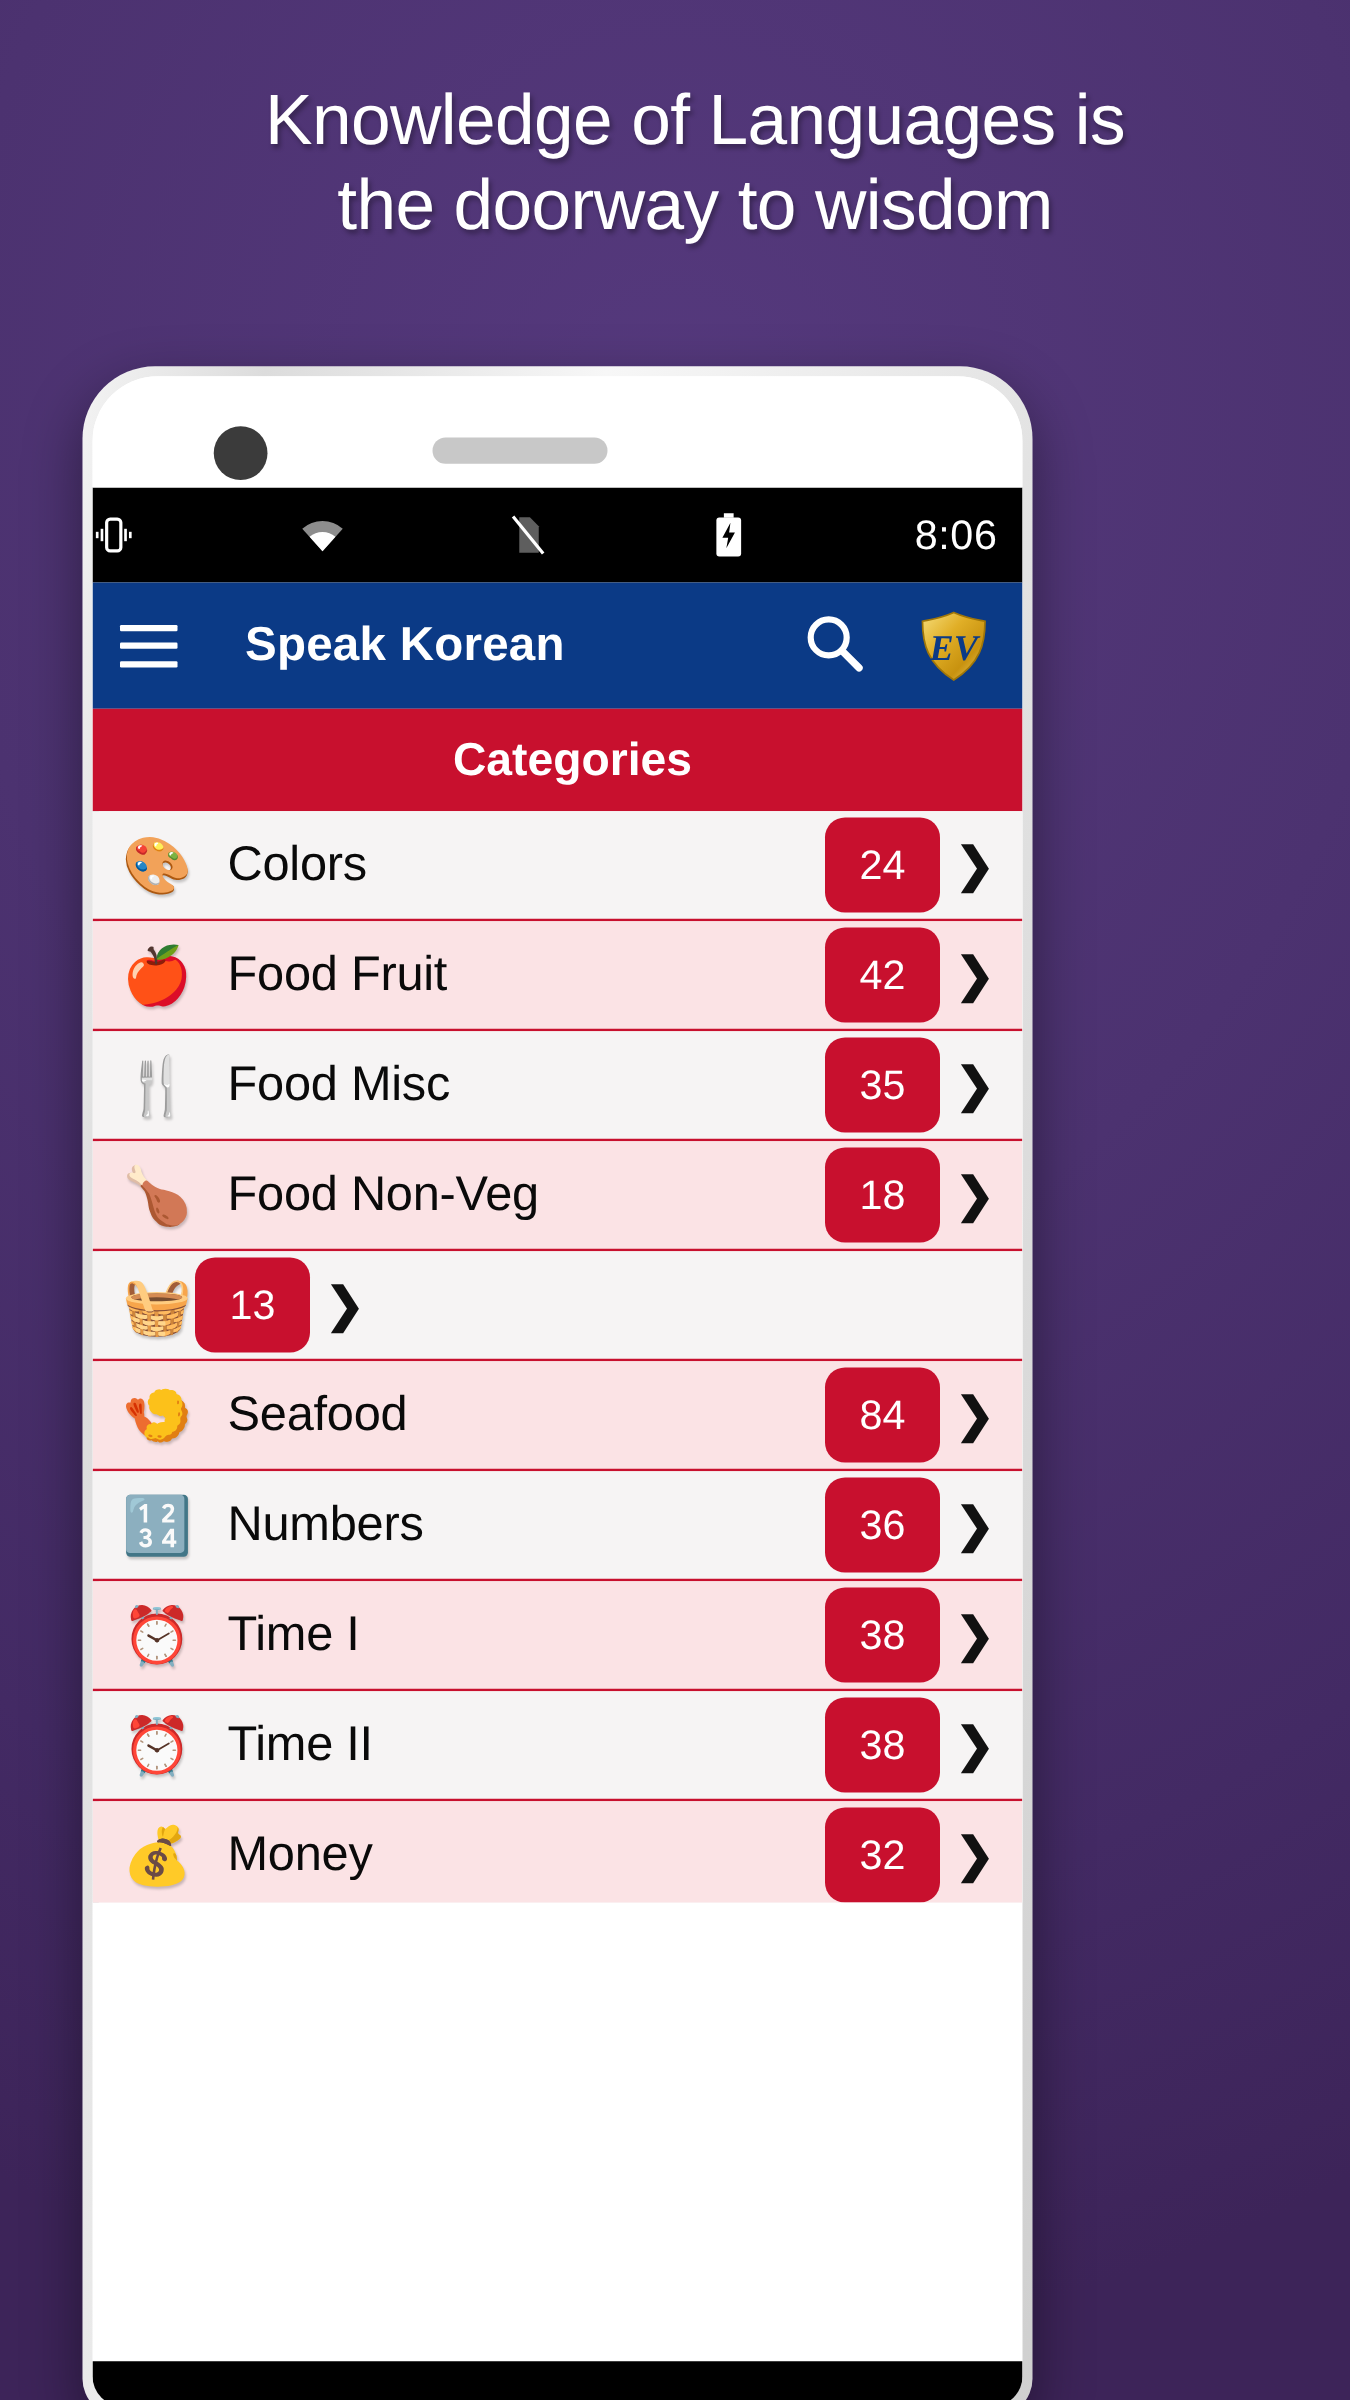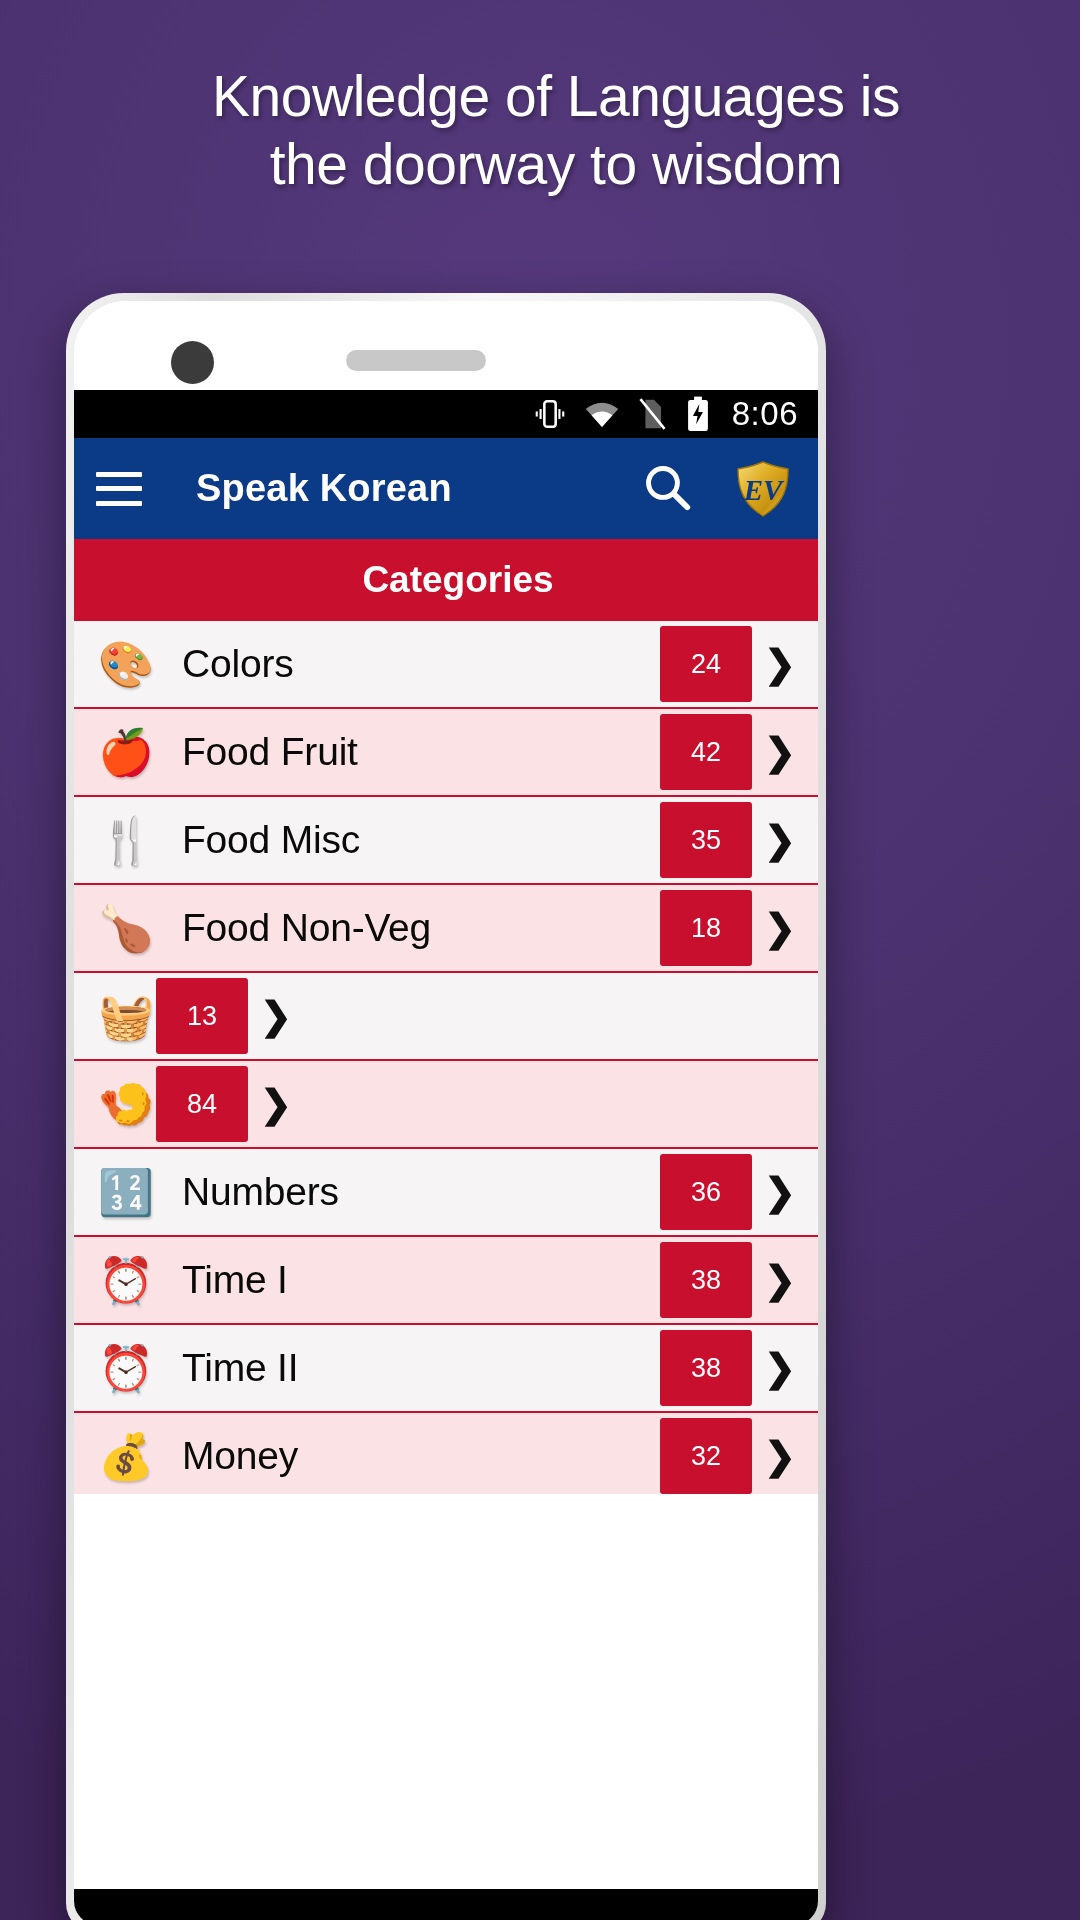--- a/index.html
+++ b/index.html
@@ -81,25 +81,25 @@
     left: 272px;
     top: 49px;
     width: 140px;
     height: 21px;
     border-radius: 11px;
     background: #c8c8c8;
   }
 
   
   #status-bar {
-    height: 48px;
+    height: 76px;
     background: #000000;
     display: flex;
     align-items: center;
-    justify-content: flex-end;
+    justify-content: space-between;
     padding-right: 20px;
     gap: 17px;
   }
   .status-icon { display: flex; align-items: center; }
   #status-time {
     color: #ffffff;
     font-size: 33px;
     font-weight: 400;
     letter-spacing: 0.5px;
     margin-left: 4px;
@@ -186,23 +186,23 @@
     margin-left: 26px;
     font-size: 39px;
     color: #0a0a0a;
     letter-spacing: -0.2px;
   }
   .row-badge {
     flex: 0 0 auto;
     width: 92px;
     height: 76px;
     background: #c8102e;
-    border-radius: 3px;
-    color: #ffffff;
-    font-size: 27px;
+    border-radius: 16px;
+    color: #ffffff;
+    font-size: 33px;
     display: flex;
     align-items: center;
     justify-content: center;
   }
   .row-chevron {
     flex: 0 0 auto;
     width: 56px;
     text-align: center;
     font-size: 38px;
     font-weight: bold;
@@ -337,20 +337,21 @@
           <div class="row-badge">18</div>
           <div class="row-chevron">❯</div>
         </div>
         <div class="row odd">
           <div class="row-emoji">🧺</div>
           <div class="row-badge">13</div>
           <div class="row-chevron">❯</div>
         </div>
         <div class="row even">
           <div class="row-emoji">🍤</div>
+          <div class="row-label">Seafood</div>
           <div class="row-badge">84</div>
           <div class="row-chevron">❯</div>
         </div>
         <div class="row odd">
           <div class="row-emoji">🔢</div>
           <div class="row-label">Numbers</div>
           <div class="row-badge">36</div>
           <div class="row-chevron">❯</div>
         </div>
         <div class="row even">

